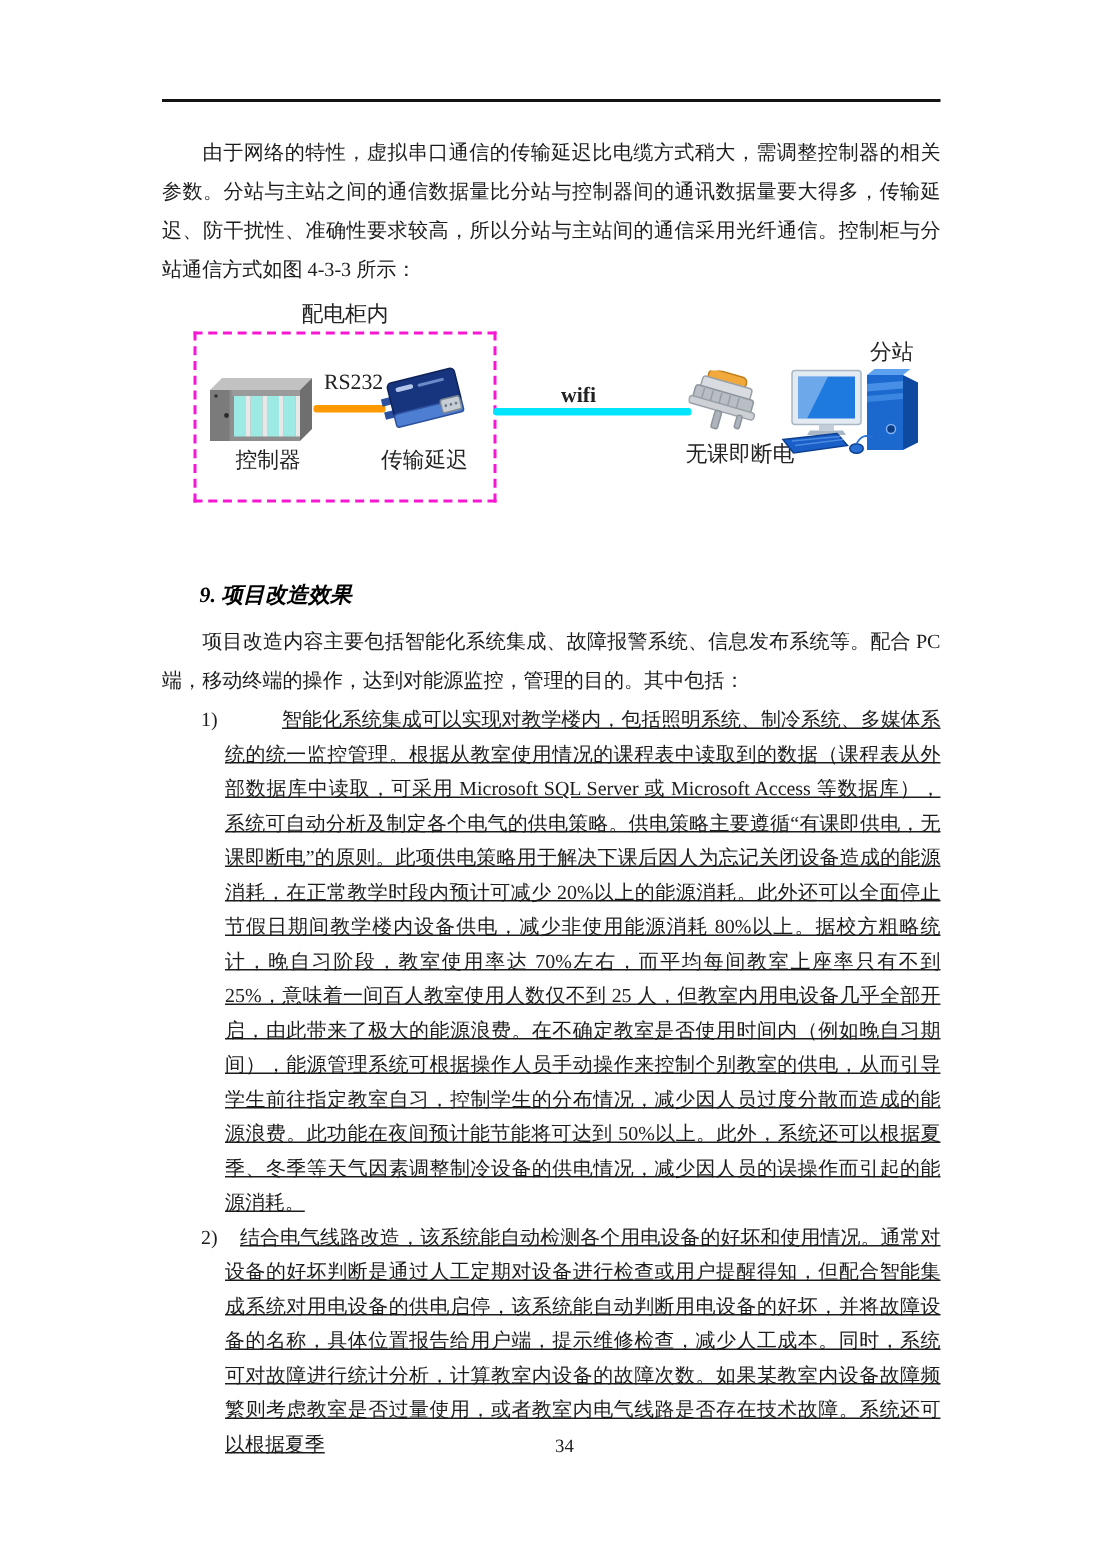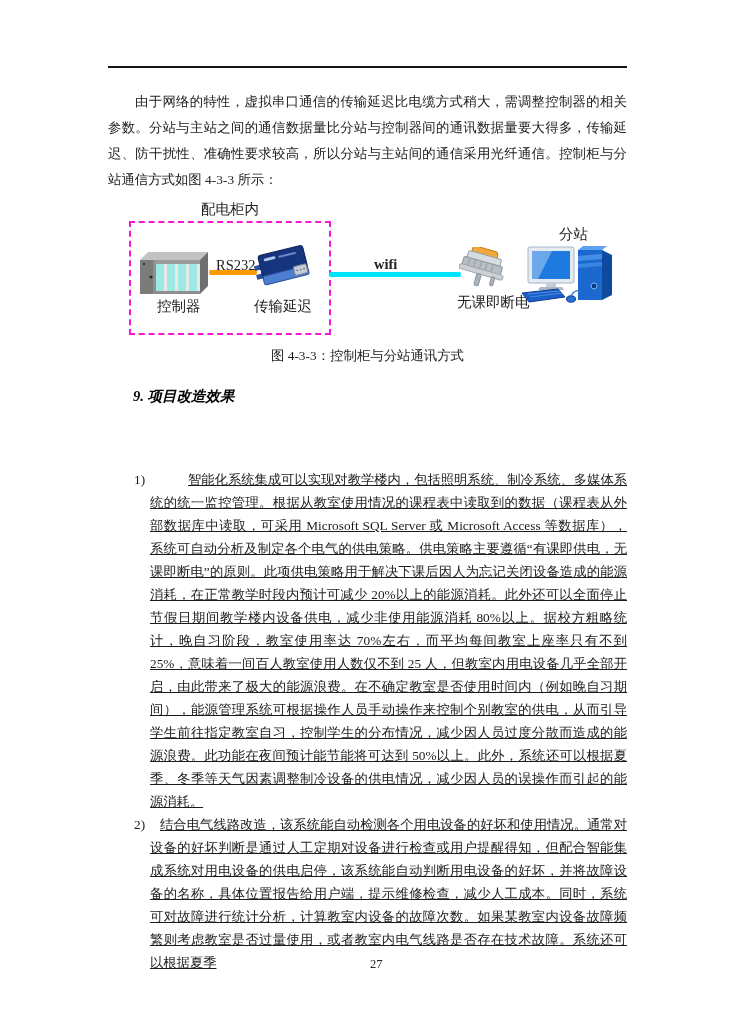--- a/index.html
+++ b/index.html
@@ -28,26 +28,26 @@
   .diagram { position:absolute; left:0; top:198px; width:733px; height:150px;padding-left:16px; }
   .diagram .lbl {
     position:absolute; font-size:14.5px; color:#222; white-space:nowrap;
     font-family:"Liberation Serif","DejaVu Serif",serif;
   }
   .cabinet-box {
     position:absolute; left:129px; top:23px; width:198px; height:110px;
     border:2px dashed #f716d3;
   }
   .lbl-cabinet   { left:201px; top:2px; }
-  .lbl-rs232     { left:216px; top:59px; font-family:"Liberation Sans","DejaVu Sans",sans-serif; font-size:14px; }
+  .lbl-rs232     { left:216px; top:49px; font-family:"Liberation Sans","DejaVu Sans",sans-serif; font-size:14px; }
   .lbl-wifi      { left:374px; top:58px; font-family:"Liberation Sans","DejaVu Sans",sans-serif; font-size:13px; font-weight:bold; color:#333; }
   .lbl-controller{ left:157px; top:99px; }
   .lbl-server    { left:254px; top:99px; }
   .lbl-virtual   { left:457px; top:95px; }
-  .lbl-substation{ left:559px; top:27px; }
+  .lbl-substation{ left:580px; top:27px; }
   .line-rs232 {
     position:absolute; left:209px; top:72px; width:48px; height:5px;
     background:#ff9900; border-radius:2px;
   }
   .line-wifi {
     position:absolute; left:329px; top:74px; width:132px; height:5px;
     background:#00e4ff; border-radius:2px;
   }
   .icon { position:absolute; }
   .icon-controller { left:136px; top:52px; width:74px; height:46px; }
@@ -164,31 +164,31 @@
       <rect x="26" y="41" width="10" height="4" fill="#c3cdd8"></rect>
       <polygon points="20,45 42,45 44,48 18,48" fill="#aab7c6"></polygon>
       <polygon points="2,51 38,47 45,55 9,60" fill="#1a5fc8" stroke="#0d3f8f"></polygon>
       <line x1="8" y1="52" x2="40" y2="49" stroke="#4b8ae0" stroke-width="1"></line>
       <line x1="10" y1="55" x2="42" y2="51" stroke="#4b8ae0" stroke-width="1"></line>
       <ellipse cx="51" cy="57" rx="4.5" ry="3.2" fill="#2a6fd4" stroke="#0d3f8f"></ellipse>
       <path d="M51,54 Q55,46 62,50" fill="none" stroke="#2a6fd4" stroke-width="1.2"></path>
     </svg>
   </div>
 
-  <div class="figure-caption">图 4-3-3：控制柜与分站通讯方式</div>
 
   <div class="section-heading">9. 项目改造效果</div>
 
+  <div class="para p-section-intro"><span class="indent"></span><span>项目改造内容主要包括智能化系统集成、故障报警系统、信息发布系统等。配合 PC 端，移动终端的操作，达到对能源监控，管理的目的。其中包括：</span></div>
 
   <div class="list">
     <div class="list-item">
       <span class="li-num">1)</span>
       <div class="li-text ind-wide">智能化系统集成可以实现对教学楼内，包括照明系统、制冷系统、多媒体系统的统一监控管理。根据从教室使用情况的课程表中读取到的数据（课程表从外部数据库中读取，可采用 Microsoft SQL Server 或 Microsoft Access 等数据库），系统可自动分析及制定各个电气的供电策略。供电策略主要遵循“有课即供电，无课即断电”的原则。此项供电策略用于解决下课后因人为忘记关闭设备造成的能源消耗，在正常教学时段内预计可减少 20%以上的能源消耗。此外还可以全面停止节假日期间教学楼内设备供电，减少非使用能源消耗 80%以上。据校方粗略统计，晚自习阶段，教室使用率达 70%左右，而平均每间教室上座率只有不到 25%，意味着一间百人教室使用人数仅不到 25 人，但教室内用电设备几乎全部开启，由此带来了极大的能源浪费。在不确定教室是否使用时间内（例如晚自习期间），能源管理系统可根据操作人员手动操作来控制个别教室的供电，从而引导学生前往指定教室自习，控制学生的分布情况，减少因人员过度分散而造成的能源浪费。此功能在夜间预计能节能将可达到 50%以上。此外，系统还可以根据夏季、冬季等天气因素调整制冷设备的供电情况，减少因人员的误操作而引起的能源消耗。</div>
     </div>
     <div class="list-item">
       <span class="li-num">2)</span>
       <div class="li-text ind-small">结合电气线路改造，该系统能自动检测各个用电设备的好坏和使用情况。通常对设备的好坏判断是通过人工定期对设备进行检查或用户提醒得知，但配合智能集成系统对用电设备的供电启停，该系统能自动判断用电设备的好坏，并将故障设备的名称，具体位置报告给用户端，提示维修检查，减少人工成本。同时，系统可对故障进行统计分析，计算教室内设备的故障次数。如果某教室内设备故障频繁则考虑教室是否过量使用，或者教室内电气线路是否存在技术故障。系统还可以根据夏季</div>
     </div>
   </div>
 
-  <div class="page-number">27</div>
+  <div class="page-number">34</div>
 
 </div>
 
 </body></html>

